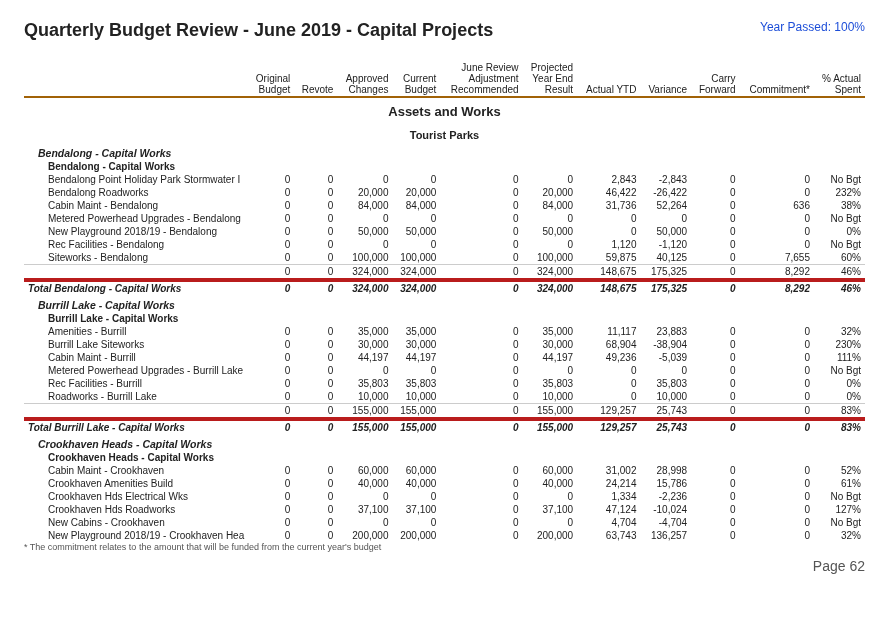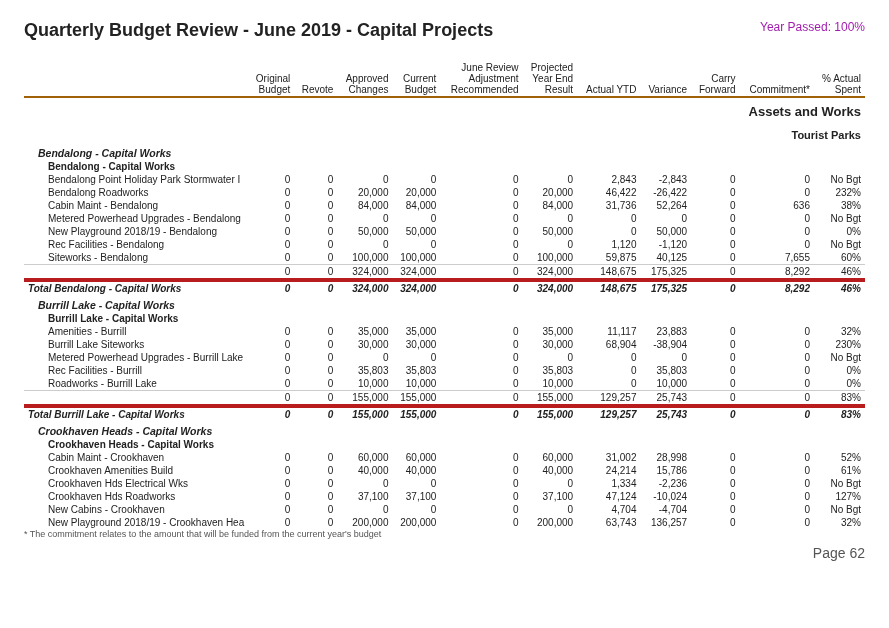--- a/index.html
+++ b/index.html
@@ -17,21 +17,21 @@
       justify-content: space-between;
       align-items: flex-start;
       margin-bottom: 20px;
     }
     .page-title {
       font-size: 18px;
       font-weight: bold;
     }
     .year-passed {
       font-size: 12px;
-      color: #a21caf;
+      color: #1d4ed8;
     }
     table {
       width: 100%;
       border-collapse: collapse;
       font-size: 10px;
     }
     th, td {
       padding: 1px 4px;
       text-align: right;
       white-space: nowrap;
@@ -43,21 +43,21 @@
       font-size: 10px;
     }
     th.left-align, td.left-align {
       text-align: left;
     }
     .section-heading {
       font-weight: bold;
       font-size: 11px;
       padding-top: 8px;
       padding-bottom: 2px;
-      text-align: right;
+      text-align: center;
       margin-left: 32px;
     }
     .sub-section-heading {
       font-style: italic;
       font-weight: bold;
       font-size: 10.5px;
       padding-top: 4px;
       text-align: left;
     }
     .sub-sub-heading {
@@ -285,20 +285,34 @@
       <td>30,000</td>
       <td>0</td>
       <td>30,000</td>
       <td>68,904</td>
       <td>-38,904</td>
       <td>0</td>
       <td>0</td>
       <td>230%</td>
     </tr>
       <tr class="data-row">
+      <td class="left-align indent-2" style="padding-left:32px">Cabin Maint - Burrill</td>
+      <td>0</td>
+      <td>0</td>
+      <td>44,197</td>
+      <td>44,197</td>
+      <td>0</td>
+      <td>44,197</td>
+      <td>49,236</td>
+      <td>-5,039</td>
+      <td>0</td>
+      <td>0</td>
+      <td>111%</td>
+    </tr>
+      <tr class="data-row">
       <td class="left-align indent-2" style="padding-left:32px">Metered Powerhead Upgrades - Burrill Lake</td>
       <td>0</td>
       <td>0</td>
       <td>0</td>
       <td>0</td>
       <td>0</td>
       <td>0</td>
       <td>0</td>
       <td>0</td>
       <td>0</td>

